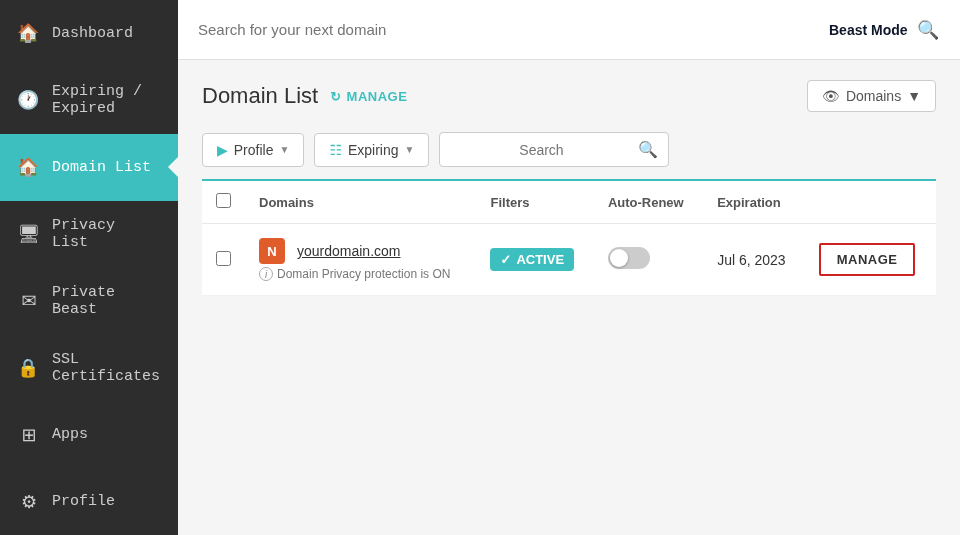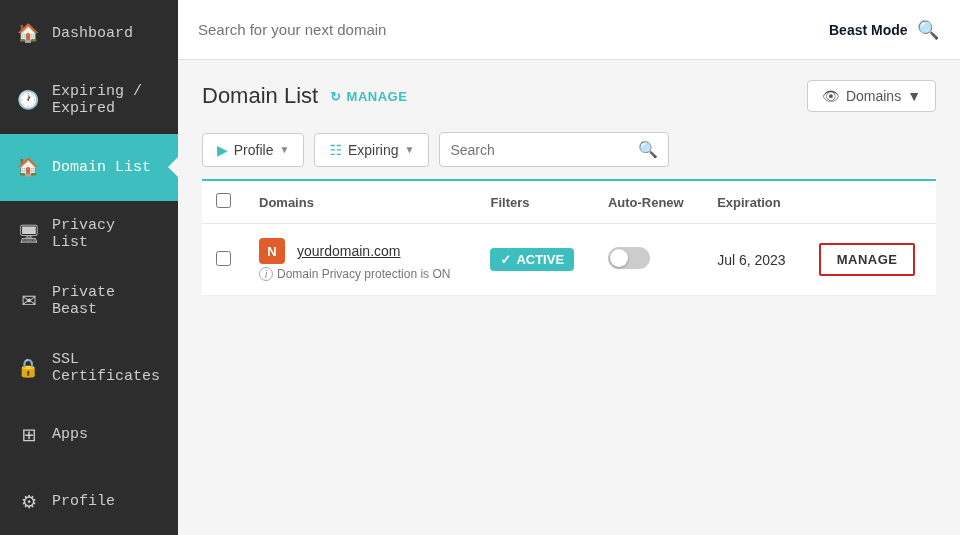--- a/index.html
+++ b/index.html
@@ -177,20 +177,21 @@
       max-width: 230px;
       gap: 6px;
     }
     .search-bar input {
       border: none;
       outline: none;
       font-size: 14px;
       flex: 1;
       color: #555;
       background: transparent;
+      text-align: center;
     }
 
     
     .domain-table {
       width: 100%;
       border-collapse: collapse;
       background: #fff;
       border-top: 2px solid #3ebfbf;
     }
     .domain-table th {

